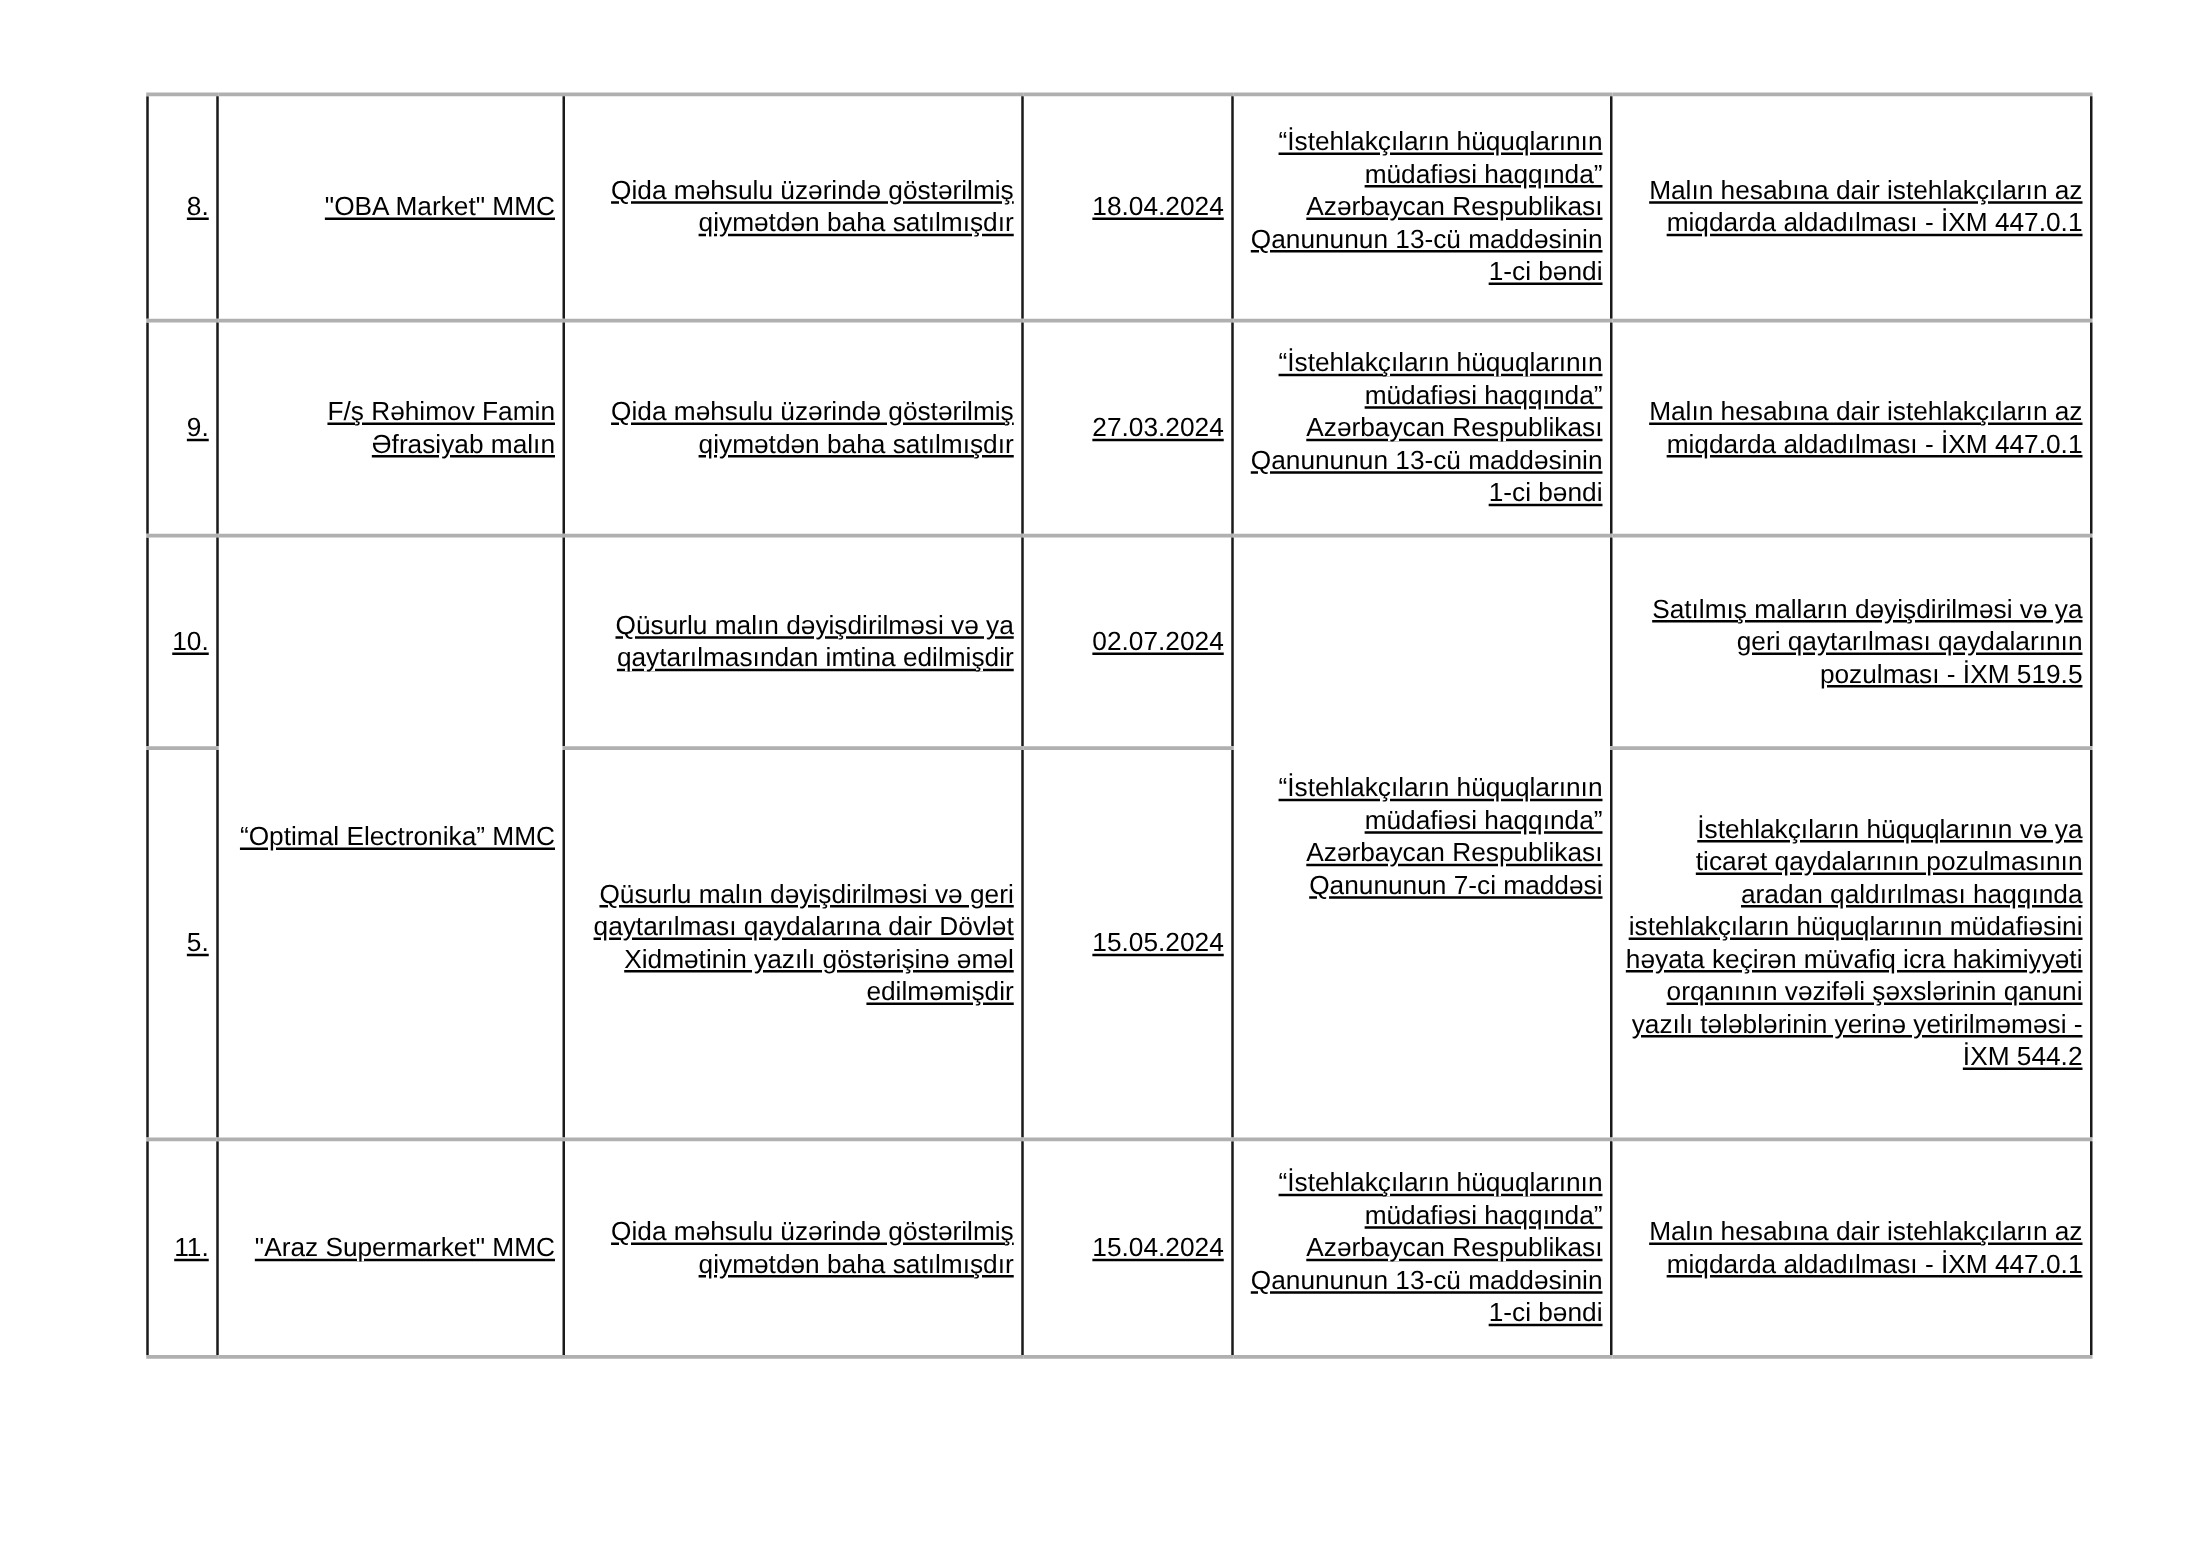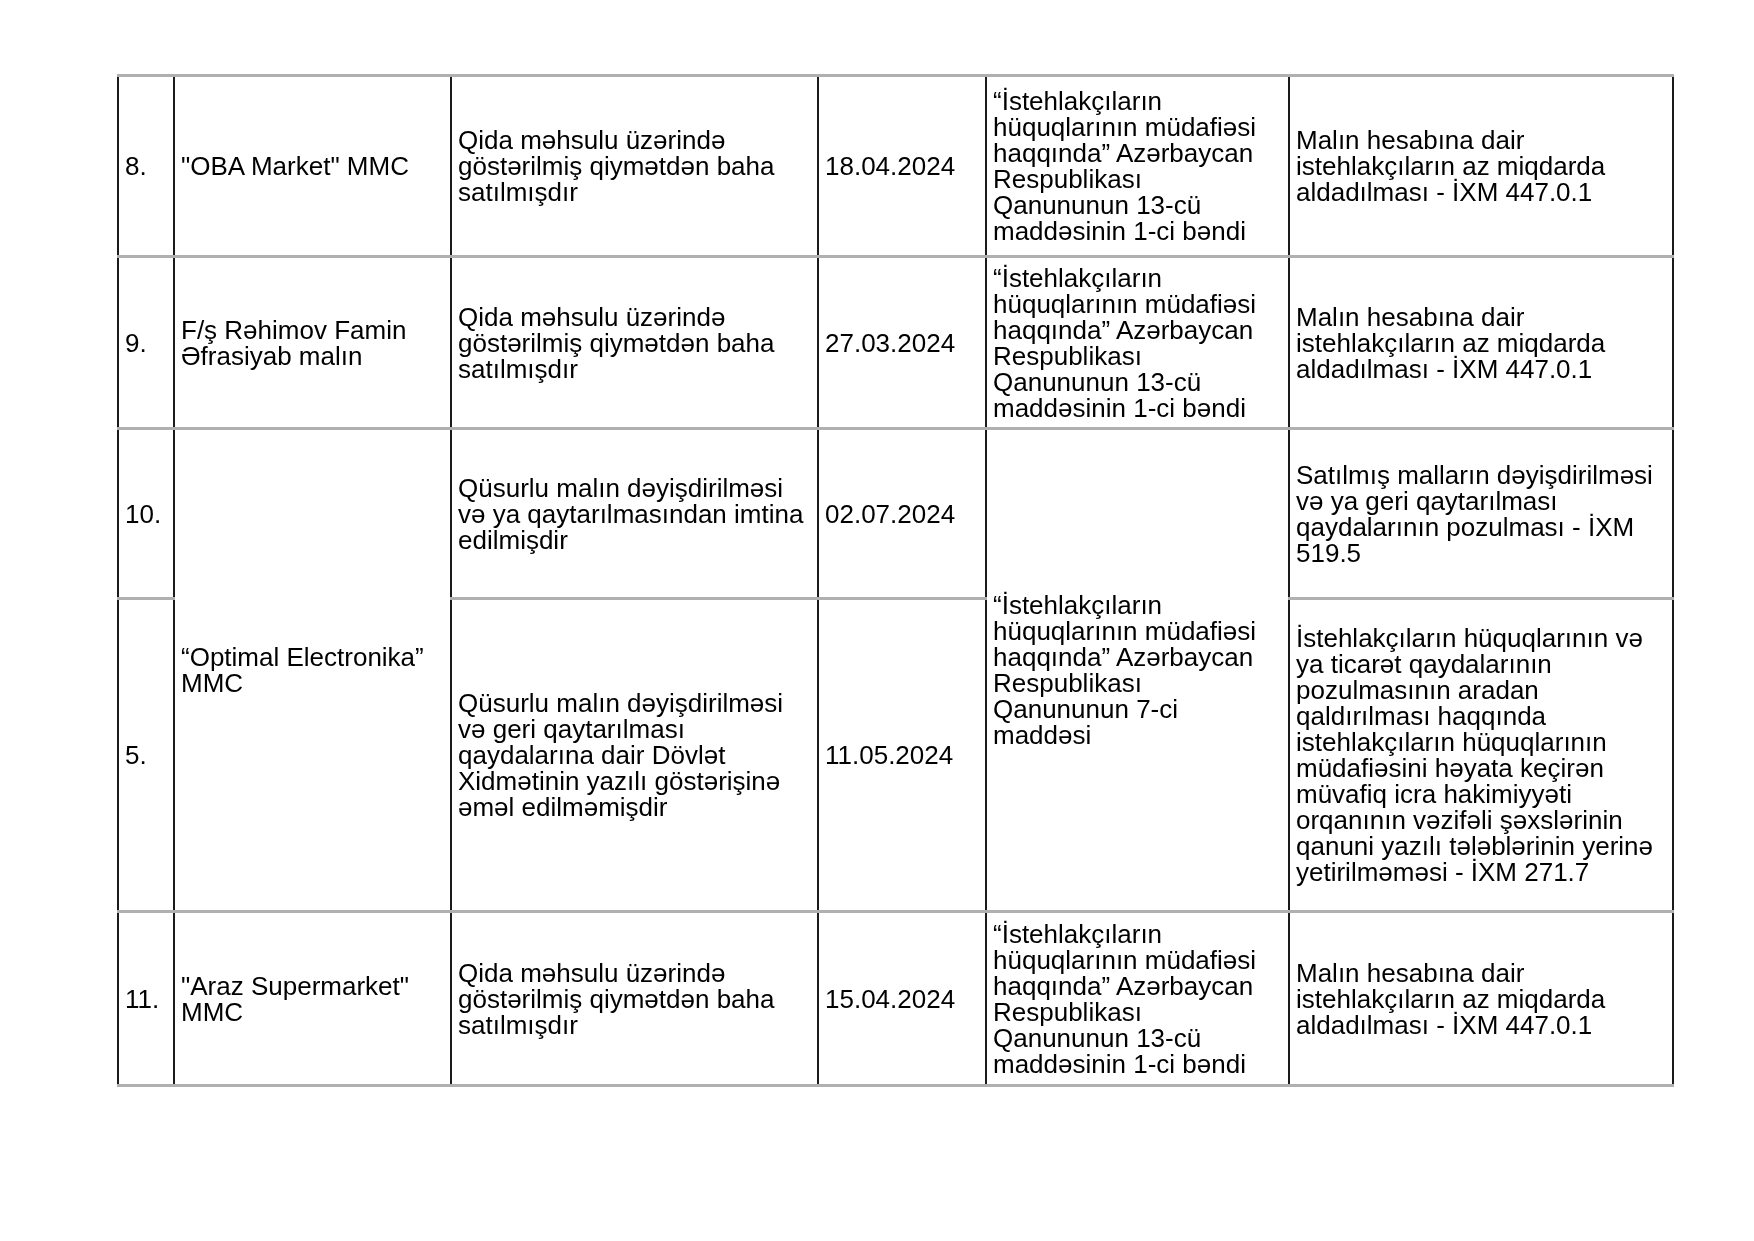--- a/index.html
+++ b/index.html
@@ -26,27 +26,28 @@
     top: 74px;
     width: 1555px;
     border-collapse: collapse;
     table-layout: fixed;
   }
   table.violations td {
     border-left: 2px solid #1a1a1a;
     border-right: 2px solid #1a1a1a;
     border-top: 3px solid #b0b0b0;
     border-bottom: 3px solid #b0b0b0;
-    text-align: left;
+    text-align: right;
     vertical-align: middle;
     padding: 2px 6px;
-    font-size: 26px;
+    font-size: 21px;
     line-height: 26px;
     overflow: hidden;
     word-wrap: break-word;
+    text-decoration: underline;
   }
 </style>
 </head>
 <body>
 
 <div class="page">
 
   <table class="violations">
     <colgroup>
       <col style="width:56px">
@@ -81,22 +82,22 @@
         <td rowspan="2">“Optimal Electronika” MMC</td>
         <td>Qüsurlu malın dəyişdirilməsi və ya qaytarılmasından imtina edilmişdir</td>
         <td>02.07.2024</td>
         <td rowspan="2">“İstehlakçıların hüquqlarının müdafiəsi haqqında” Azərbaycan Respublikası Qanununun 7-ci maddəsi</td>
         <td>Satılmış malların dəyişdirilməsi və ya geri qaytarılması qaydalarının pozulması - İXM 519.5</td>
       </tr>
 
       <tr style="height:313px;">
         <td>5.</td>
         <td>Qüsurlu malın dəyişdirilməsi və geri qaytarılması qaydalarına dair Dövlət Xidmətinin yazılı göstərişinə əməl edilməmişdir</td>
-        <td>11.05.2024</td>
-        <td>İstehlakçıların hüquqlarının və ya ticarət qaydalarının pozulmasının aradan qaldırılması haqqında istehlakçıların hüquqlarının müdafiəsini həyata keçirən müvafiq icra hakimiyyəti orqanının vəzifəli şəxslərinin qanuni yazılı tələblərinin yerinə yetirilməməsi - İXM 271.7</td>
+        <td>15.05.2024</td>
+        <td>İstehlakçıların hüquqlarının və ya ticarət qaydalarının pozulmasının aradan qaldırılması haqqında istehlakçıların hüquqlarının müdafiəsini həyata keçirən müvafiq icra hakimiyyəti orqanının vəzifəli şəxslərinin qanuni yazılı tələblərinin yerinə yetirilməməsi - İXM 544.2</td>
       </tr>
 
       <tr style="height:174px;">
         <td>11.</td>
         <td>"Araz Supermarket" MMC</td>
         <td>Qida məhsulu üzərində göstərilmiş qiymətdən baha satılmışdır</td>
         <td>15.04.2024</td>
         <td>“İstehlakçıların hüquqlarının müdafiəsi haqqında” Azərbaycan Respublikası Qanununun 13-cü maddəsinin 1-ci bəndi</td>
         <td>Malın hesabına dair istehlakçıların az miqdarda aldadılması - İXM 447.0.1</td>
       </tr>

